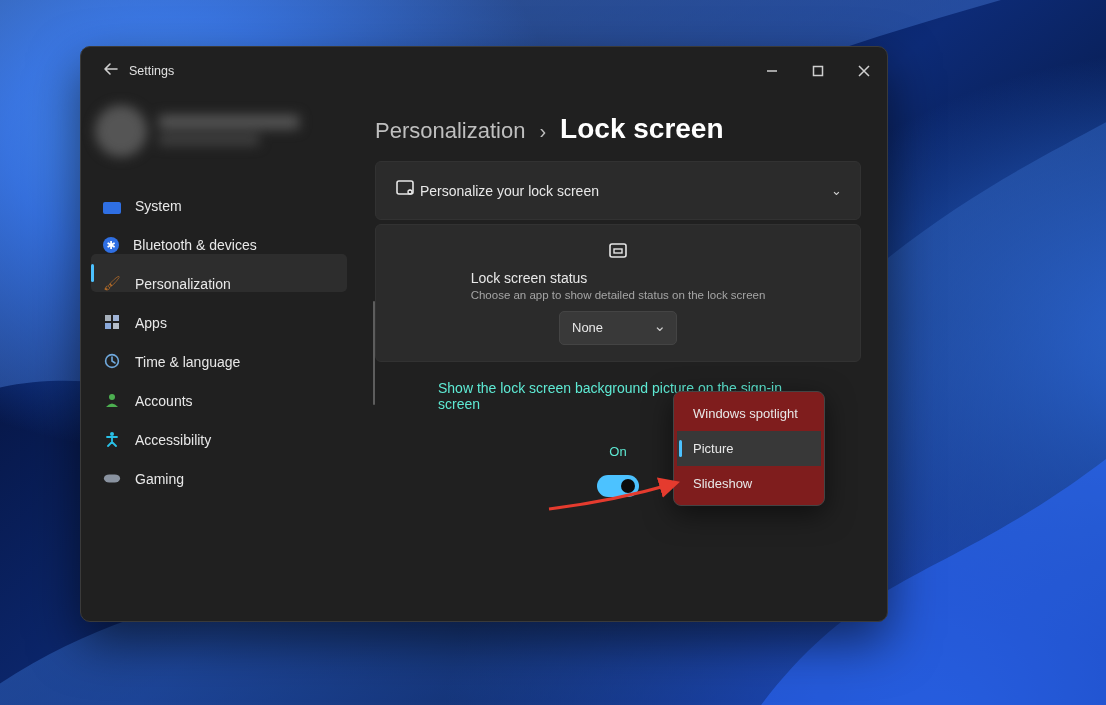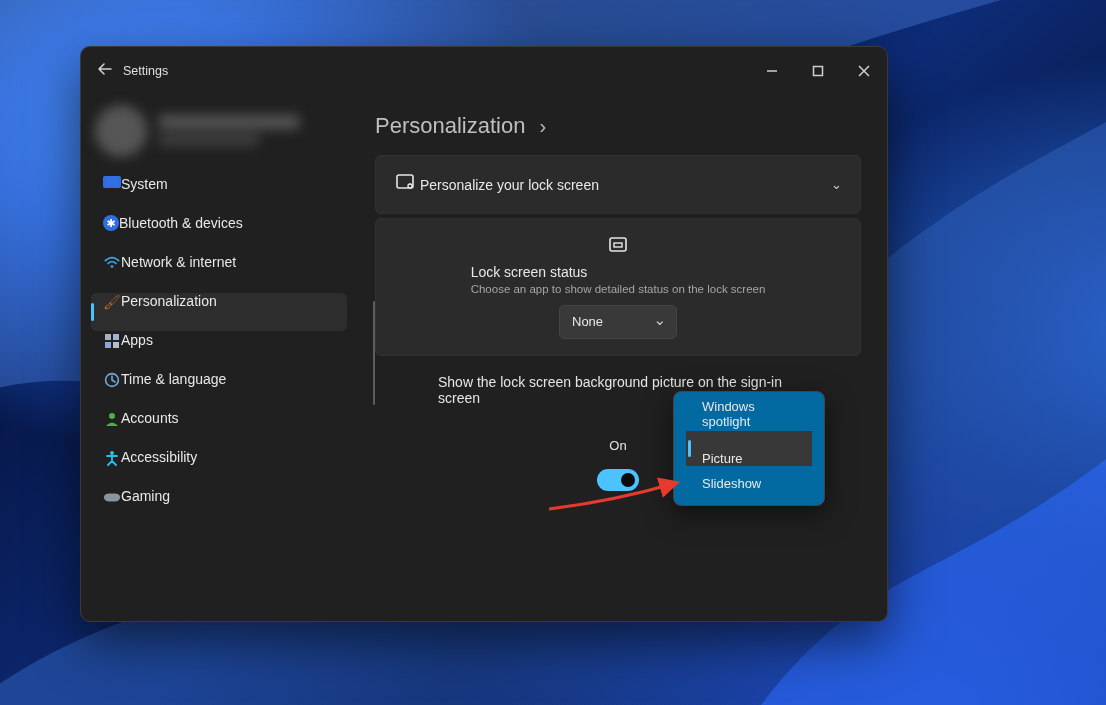--- a/index.html
+++ b/index.html
@@ -35,21 +35,21 @@
     border-radius: 10px;
     color: #e8e8e8;
     box-shadow: 0 20px 50px rgba(0,0,0,.55);
     overflow: hidden;
   }
 
   
   .titlebar {
     height: 48px;
     display: flex; align-items: center;
-    padding-left: 14px;
+    padding-left: 20px;
   }
   .titlebar .back { width:20px; text-align:center; color:#cfcfcf; font-size:16px; margin-right:8px; cursor:pointer;}
   .titlebar .app-title { font-size:12.5px; color:#e0e0e0; }
   .window-controls { margin-left:auto; display:flex; height:100%; }
   .winbtn { width:46px; height:100%; display:flex; align-items:center; justify-content:center; color:#cfcfcf; font-size:12px; cursor:pointer;}
   .winbtn svg { stroke:#cfcfcf; stroke-width:1.5; fill:none;}
 
   
   .window-body { display:flex; height:calc(100% - 48px); }
 
@@ -68,21 +68,21 @@
      background:#2d2d2d; border-radius:4px; color:#e8e8e8;
      padding:0 36px 0 12px; font-size:13.5px;
      border-bottom:1px solid #5a5a5a;
   }
   .search-input::placeholder { color:#bdbdbd;}
   .search-icon { position:absolute; right:10px; top:50%; transform:translateY(-50%); color:#cfcfcf; font-size:14px;}
 
   
   .nav { list-style:none; margin-left:8px;}
   .nav-item {
-     display:flex; align-items:flex-start; 
+     display:flex; align-items:flex-end; gap:14px;
      height:38px; padding-left:12px; margin:1px 6px 1px 2px;
      border-radius:5px; font-size:14px; color:#e8e8e8; cursor:pointer;
      position:relative;
   }
   .nav-item.active { background:#2d2d2d;}
   .nav-item.active::before{
      content:""; position:absolute; left:0; top:10px; bottom:10px; width:3px;
      background:#4cc2ff; border-radius:3px;
   }
   .nav-icon { width:18px; height:18px; display:inline-flex; align-items:center; justify-content:center; font-size:14px;}
@@ -138,40 +138,40 @@
   .card-row .spacer{flex:1;}
   .card-row .chev{color:#cfcfcf; font-size:13px;}
   .select-box{
      background:#393939; border:1px solid #444; border-radius:5px;
      height:34px; min-width:118px; padding:0 30px 0 12px; display:flex; align-items:center;
      font-size:13px; position:relative; color:#e8e8e8;
   }
   .select-box::after{content:"⌄"; position:absolute; right:10px; top:5px; color:#cfcfcf; font-size:15px;}
 
   .row-plain{
-     padding:14px 18px; display:flex; align-items:center; gap:16px; font-size:14px; color:#e5e5e5;
+     padding:14px 18px; display:flex; align-items:center; gap:16px; font-size:14px; color:#5eead4;
   }
   .row-plain .spacer{flex:1;}
   .toggle{
      width:42px; height:22px; background:#4cc2ff; border-radius:22px; position:relative;
   }
   .toggle::after{content:""; position:absolute; width:14px;height:14px; background:#0b0b0b; border-radius:50%; top:4px; right:4px;}
 
   
   .flyout{
      position:absolute; width:152px;
-     background:#0369a1; border:1px solid #444; border-radius:8px;
+     background:#7f1d1d; border:1px solid #444; border-radius:8px;
      box-shadow:0 8px 28px rgba(0,0,0,.55);
-     padding:4px 12px; z-index:30;
+     padding:4px 3px; z-index:30;
   }
   .flyout .opt{
      height:35px; display:flex; align-items:center; padding:0 16px;
      font-size:13px; color:#e8e8e8; cursor:pointer; position:relative;
   }
-  .flyout .opt.selected{ background:#383838;align-items:flex-end;}
+  .flyout .opt.selected{ background:#383838;}
   .flyout .opt.selected::before{
      content:""; position:absolute; left:2px; top:9px; bottom:9px; width:3px; background:#4cc2ff; border-radius:3px;
   }
 
   
   .annotation-arrow{ position:absolute; z-index:40; pointer-events:none;}
 </style>
 </head>
 <body>
 
@@ -231,30 +231,20 @@
 
       <ul class="nav">
         <li class="nav-item">
           <span class="nav-icon system"></span>
           <span>System</span>
         </li>
         <li class="nav-item">
           <span class="nav-icon bt">✱</span>
           <span>Bluetooth &amp; devices</span>
         </li>
-        <li class="nav-item">
-          <span class="nav-icon net">
-            <svg width="18" height="18" viewBox="0 0 20 20">
-                <path d="M2 8 Q10 0 18 8" fill="none" stroke="#3a9de0" stroke-width="2"></path>
-                <path d="M5 11 Q10 6 15 11" fill="none" stroke="#3a9de0" stroke-width="2"></path>
-                <circle cx="10" cy="14" r="1.6" fill="#3a9de0"></circle>
-              </svg>
-          </span>
-          <span>Network &amp; internet</span>
-        </li>
         <li class="nav-item active">
           <span class="nav-icon personal">🖌</span>
           <span>Personalization</span>
         </li>
         <li class="nav-item">
           <span class="nav-icon apps">
             <svg width="16" height="16" viewBox="0 0 16 16">
                 <rect x="1" y="1" width="6" height="6" fill="#a7b0bb"></rect>
                 <rect x="9" y="1" width="6" height="6" fill="#9fb3d6"></rect>
                 <rect x="1" y="9" width="6" height="6" fill="#89a8da"></rect>
@@ -301,20 +291,21 @@
       </ul>
     </div>
 
     <div class="scroll-hint"></div>
 
     <div class="main">
 
       <div class="breadcrumb">
         <span class="crumb">Personalization</span>
         <span class="sep">›</span>
+        <span class="current">Lock screen</span>
       </div>
 
 
       <div class="card-row">
         <span class="lead-icon">
           <svg width="20" height="20" viewBox="0 0 20 20">
               <rect x="2" y="3" width="16" height="13" rx="2" fill="none" stroke="#e6e6e6" stroke-width="1.6"></rect>
               <circle cx="15" cy="14" r="2" fill="none" stroke="#e6e6e6" stroke-width="1.4"></circle>
               <path d="M15 13 v-1.5" stroke="#e6e6e6" stroke-width="1.4"></path>
             </svg>

